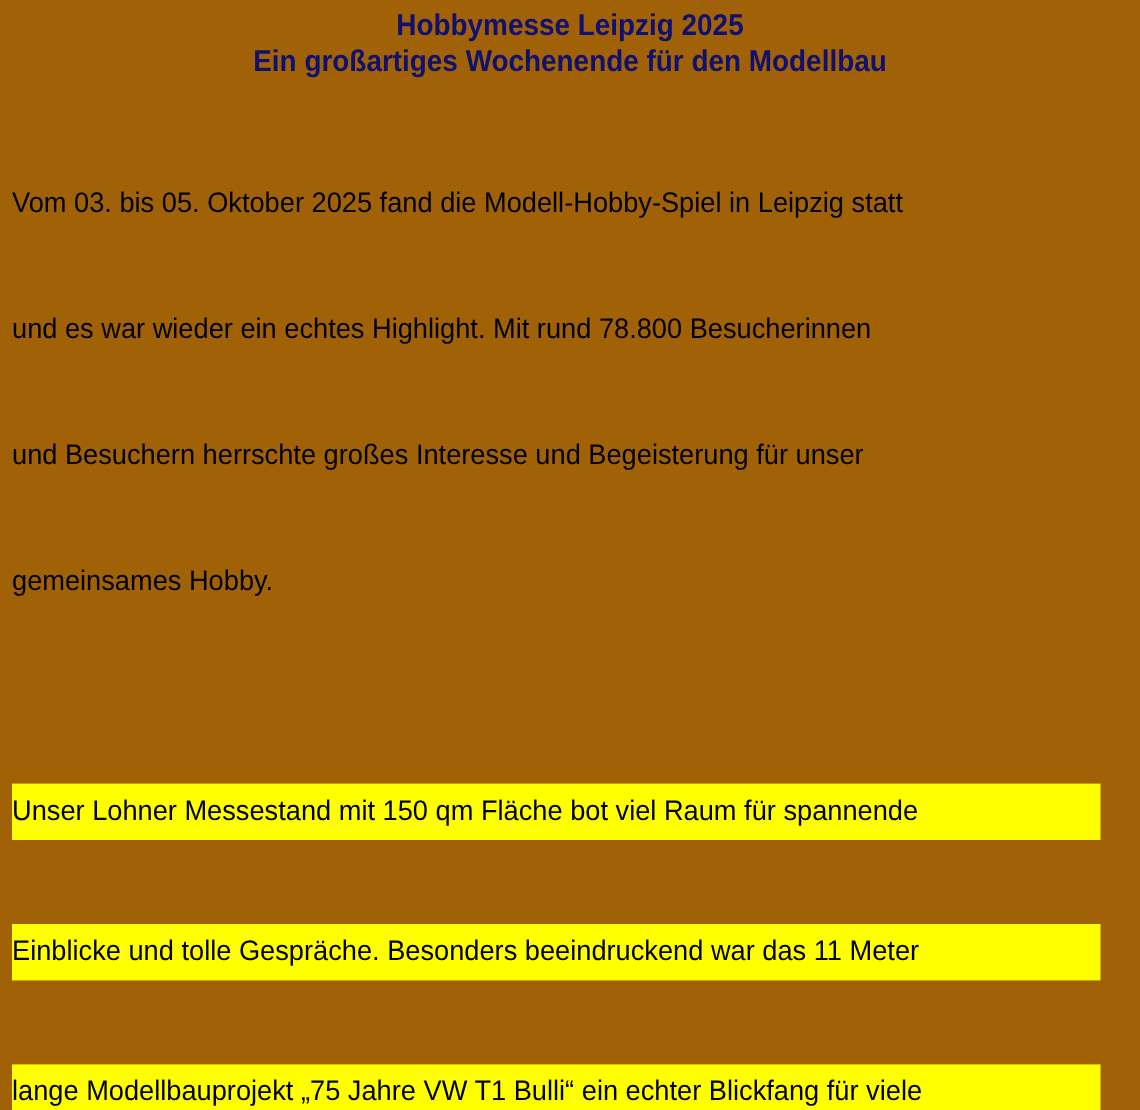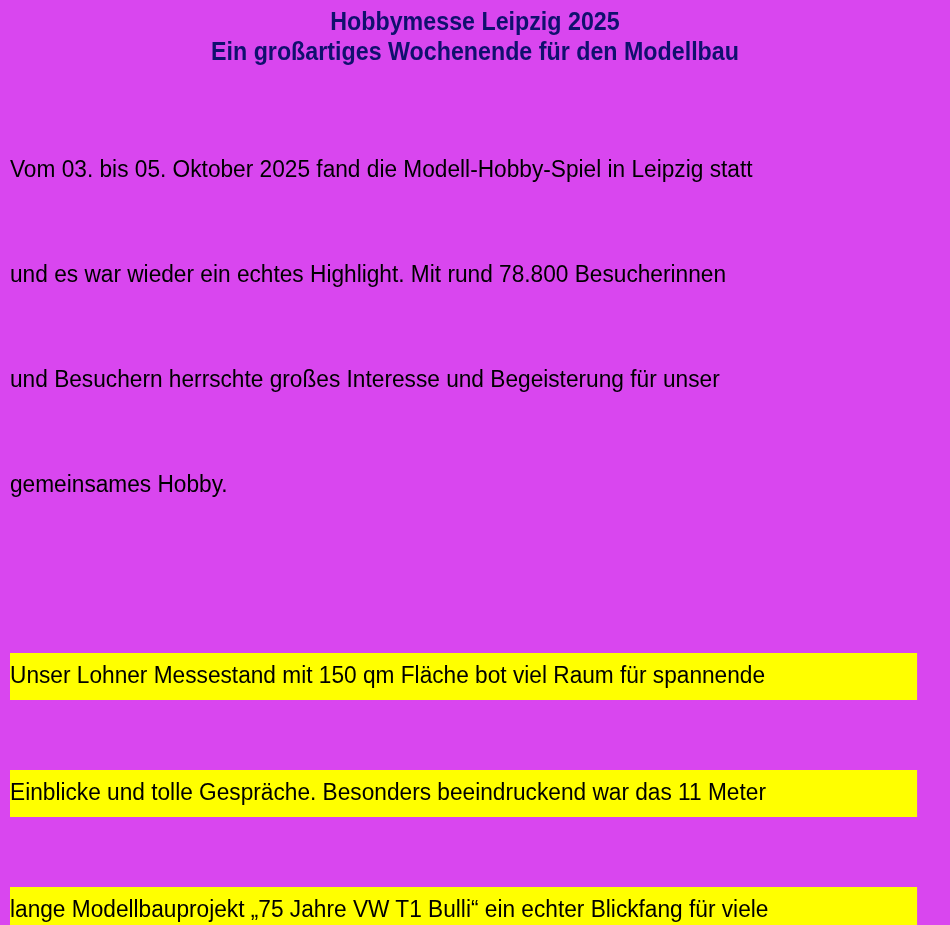--- a/index.html
+++ b/index.html
@@ -12,21 +12,21 @@
     height: 925px;
     overflow: hidden;
     font-family: "Liberation Sans", "DejaVu Sans", sans-serif;
     color: #000000;
     -webkit-font-smoothing: none;
   }
   .page {
     position: relative;
     width: 950px;
     height: 925px;
-    background: #d946ef;
+    background: #a16207;
     box-sizing: border-box;
   }
 
   
   .title-block {
     text-align: center;
     padding-top: 6px;
     color: #10106e;
     font-weight: bold;
     font-size: 25px;

